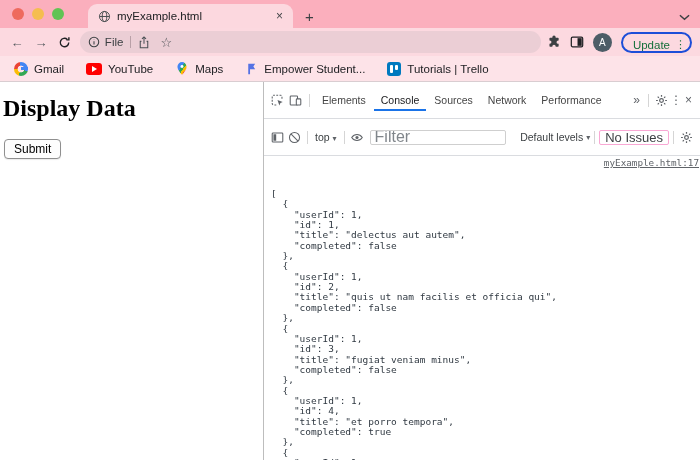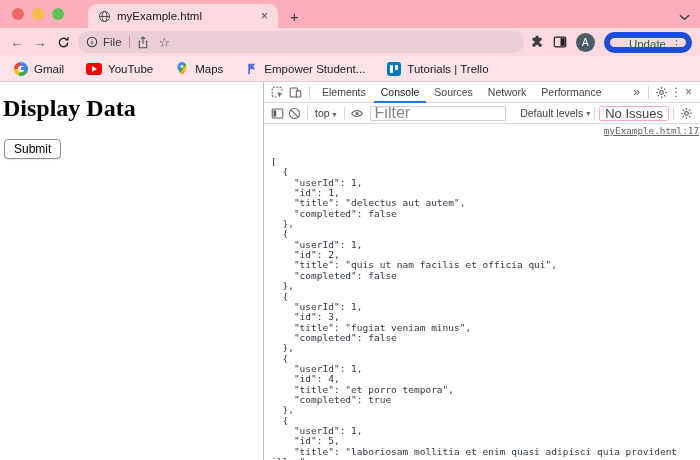--- a/index.html
+++ b/index.html
@@ -5,43 +5,43 @@
   * { box-sizing: border-box; margin: 0; padding: 0; }
   html,body { background:#fff; }
   body { font-family: "Liberation Sans", sans-serif; }
   .window { position:relative; width:700px; height:460px; overflow:hidden; background:#fff; }
 
   
   .tabstrip { height:28px; background:#fbafbd; display:flex; align-items:flex-end; }
   .traffic { display:flex; gap:8px; align-items:center; height:28px; padding:0 10px 0 12px; }
   .tl { width:12px; height:12px; border-radius:50%; }
   .tl.red{background:#ee6a5e}.tl.yellow{background:#f5bd4f}.tl.green{background:#61c354}
-  .tab { display:flex; align-items:center; gap:6px; width:190px; height:24px;
+  .tab { display:flex; align-items:center; gap:6px; width:205px; height:24px;
          background:#fcd8df; border-radius:9px 9px 0 0; padding:0 8px 0 10px; margin-left:14px; }
   .tab-title { font-size:11.5px; color:#202124; flex:1; white-space:nowrap; overflow:hidden; }
   .tab-close { font-size:12px; color:#44474a; cursor:default; padding:0 2px; }
   .newtab { font-size:15px; color:#3c4043; margin:0 0 3px 12px; }
   .strip-chev { margin-left:auto; margin-right:10px; margin-bottom:7px; }
 
   
   .toolbar { height:28px; background:#fcd9e0; display:flex; align-items:center; padding:0 8px; gap:6px; }
   .navbtn { width:18px; height:18px; display:flex; align-items:center; justify-content:center;
             font-size:13px; color:#555a5e; }
   .omnibox { display:flex; align-items:center; height:22px; width:462px; background:#ebced5;
              border-radius:11px; padding:8px 8px; gap:5px; }
   .omni-scheme { font-size:11.5px; color:#3c4043; }
   .omni-sep { width:1px; height:12px; background:#b9a0a7; margin:0 2px; }
   .omni-url { font-size:11.5px; color:#202124; flex:1; white-space:nowrap; overflow:hidden; }
   .omni-icons { display:flex; gap:10px; align-items:center; }
   .star { font-size:13px; color:#4c5156; line-height:1; }
   .tb-right { margin-left:auto; display:flex; align-items:center; gap:9px; }
   .avatar { width:19px; height:19px; border-radius:50%; background:#4d5d67; color:#fff;
             font-size:10px; display:flex; align-items:center; justify-content:center; }
-  .update { display:flex; align-items:flex-start; gap:5px; border:6px solid #1d4ed8; color:#156f3a;
-            border-radius:11px; height:21px; padding:0 4px 0 19px; font-size:11.5px; font-weight:500; }
+  .update { display:flex; align-items:flex-end; gap:5px; border:2px solid #1d4ed8; color:#156f3a;
+            border-radius:11px; height:21px; padding:0 4px 0 10px; font-size:11.5px; font-weight:500; }
   .update .kebab { color:#156f3a; font-size:11px; }
 
   
   .bookmarks { height:26px; background:#fde3e8; display:flex; align-items:center; gap:22px;
                padding:0 14px; border-bottom:1px solid #d9cdd1; }
   .bm { display:flex; align-items:center; gap:6px; font-size:11.5px; color:#202124; white-space:nowrap; }
   .yt { width:16px; height:12px; background:#f00; border-radius:3px; position:relative; }
   .yt::after{ content:""; position:absolute; left:6px; top:3px; border-left:5px solid #fff;
               border-top:3px solid transparent; border-bottom:3px solid transparent; }
   .gicon { width:14px; height:14px; border-radius:50%; position:relative;
@@ -56,21 +56,21 @@
   .content { display:flex; height:378px; }
   .page { flex:1; background:#fff; }
   .page h1 { font-family:"Liberation Serif", serif; font-weight:bold; font-size:24px;
              color:#000; margin:13px 0 0 3px; }
   .submit { margin:17px 0 0 4px; font-family:"Liberation Sans",sans-serif; font-size:12px; color:#000;
             background:#fdfdfd; border:1px solid #8f8f8f; border-radius:4px; padding:2px 9px;
             box-shadow:0 1px 1px rgba(0,0,0,.08); }
 
   
   .devtools { width:437px; border-left:1px solid #bdbdbd; display:flex; flex-direction:column; background:#fff; }
-  .dt-row { display:flex; align-items:center; height:21px; border-bottom:1px solid #dadce0; padding:0 5px; }
+  .dt-row { display:flex; align-items:center; height:37px; border-bottom:1px solid #dadce0; padding:0 5px; }
   .dt-tabs { gap:1px; }
   .dt-tab { font-size:10.5px; color:#454545; padding:0 7px; height:21px; line-height:21px; }
   .dt-tab.active { color:#202124; box-shadow: inset 0 -2px 0 #1a73e8; }
   .dt-icon { width:17px; height:17px; display:flex; align-items:center; justify-content:center; }
   .vsep { width:1px; height:13px; background:#d5d5d5; margin:0 4px; flex:none; }
   .more-tabs { font-size:12px; color:#5f6368; padding:0 4px; }
   .kebab { font-size:12px; color:#5f6368; }
   .dt-close { font-size:12px; color:#5f6368; padding:0 3px; }
   .dt-right { margin-left:auto; display:flex; align-items:center; }
   .ctx { font-size:10.5px; color:#3c4043; padding:0 3px; }

